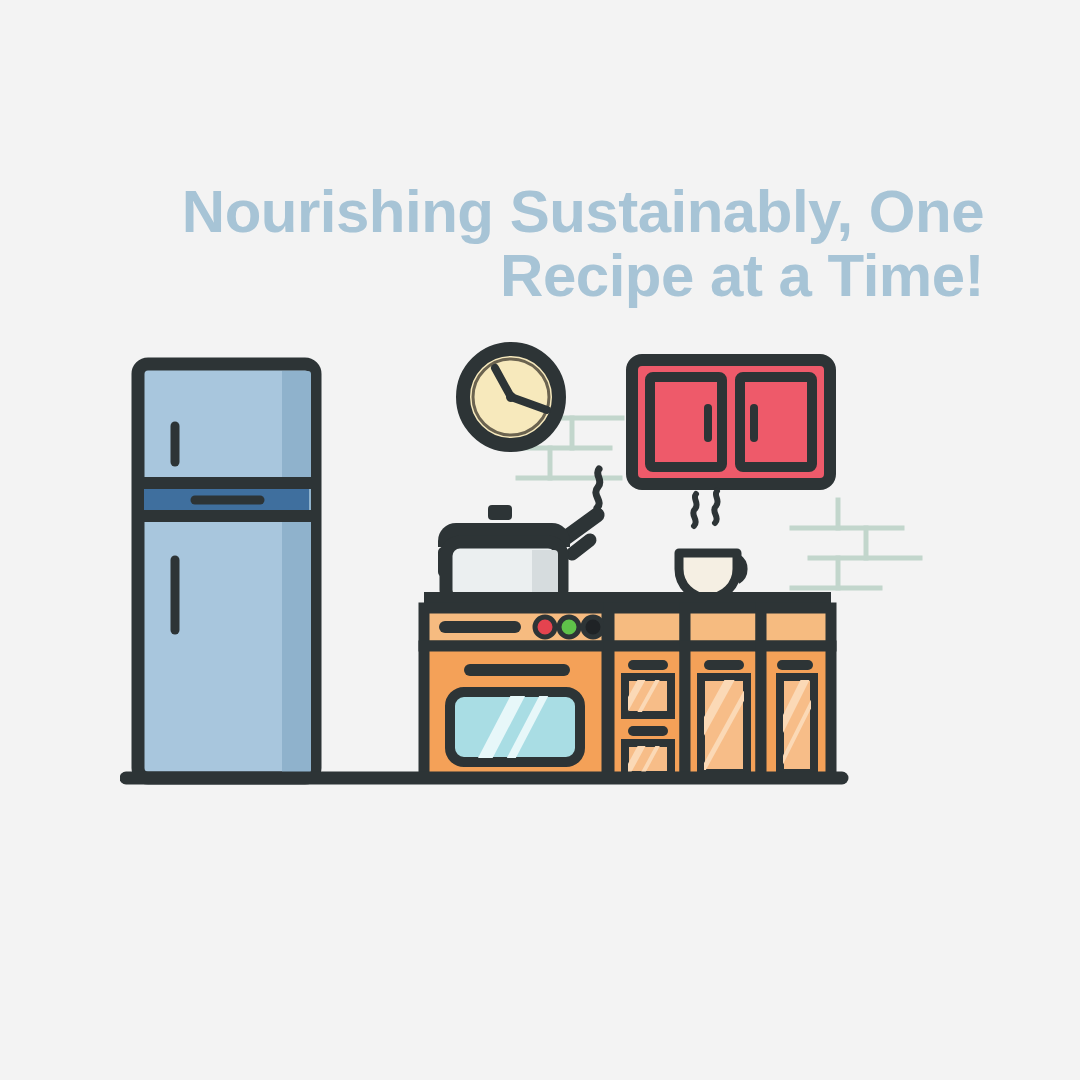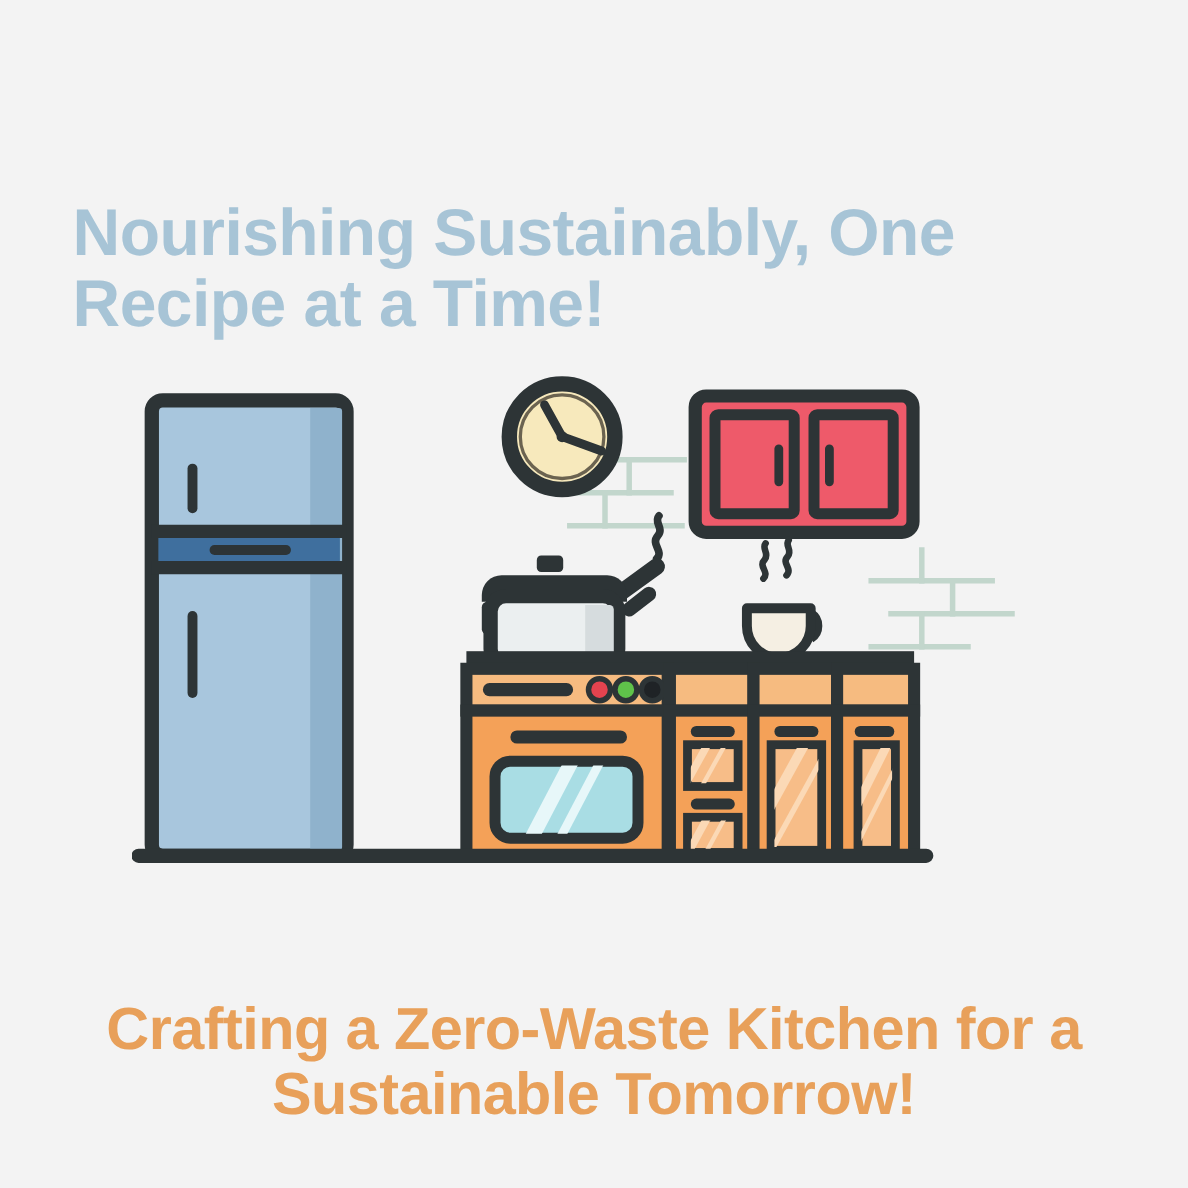--- a/index.html
+++ b/index.html
@@ -22,28 +22,28 @@
     background: #f3f3f3;
     display: flex;
     flex-direction: column;
     align-items: center;
   }
   .headline {
     position: absolute;
     top: 140px;
     left: 0;
     right: 0;
-    text-align: left;
+    text-align: right;
     font-family: "Liberation Sans", sans-serif;
     font-weight: bold;
     font-size: 60px;
     line-height: 1.07;
     letter-spacing: -0.5px;
     color: #a7c4d6;
-    padding: 0 66px;
+    padding: 0 96px;
     box-sizing: border-box;
     user-select: none;
   }
   .subline {
     position: absolute;
     top: 862px;
     left: 0;
     right: 0;
     text-align: center;
     font-family: "Liberation Sans", sans-serif;
@@ -244,15 +244,14 @@
           </clipPath>
       </g>
 
       <g>
         <path d="M6 458 H722" stroke="#2d3436" stroke-width="13" stroke-linecap="round"></path>
       </g>
 
     </svg>
   </div>
 
-  <h2 class="subline">Crafting a Zero-Waste Kitchen for a Sustainable Tomorrow!</h2>
 
 </div>
 
 </body></html>

